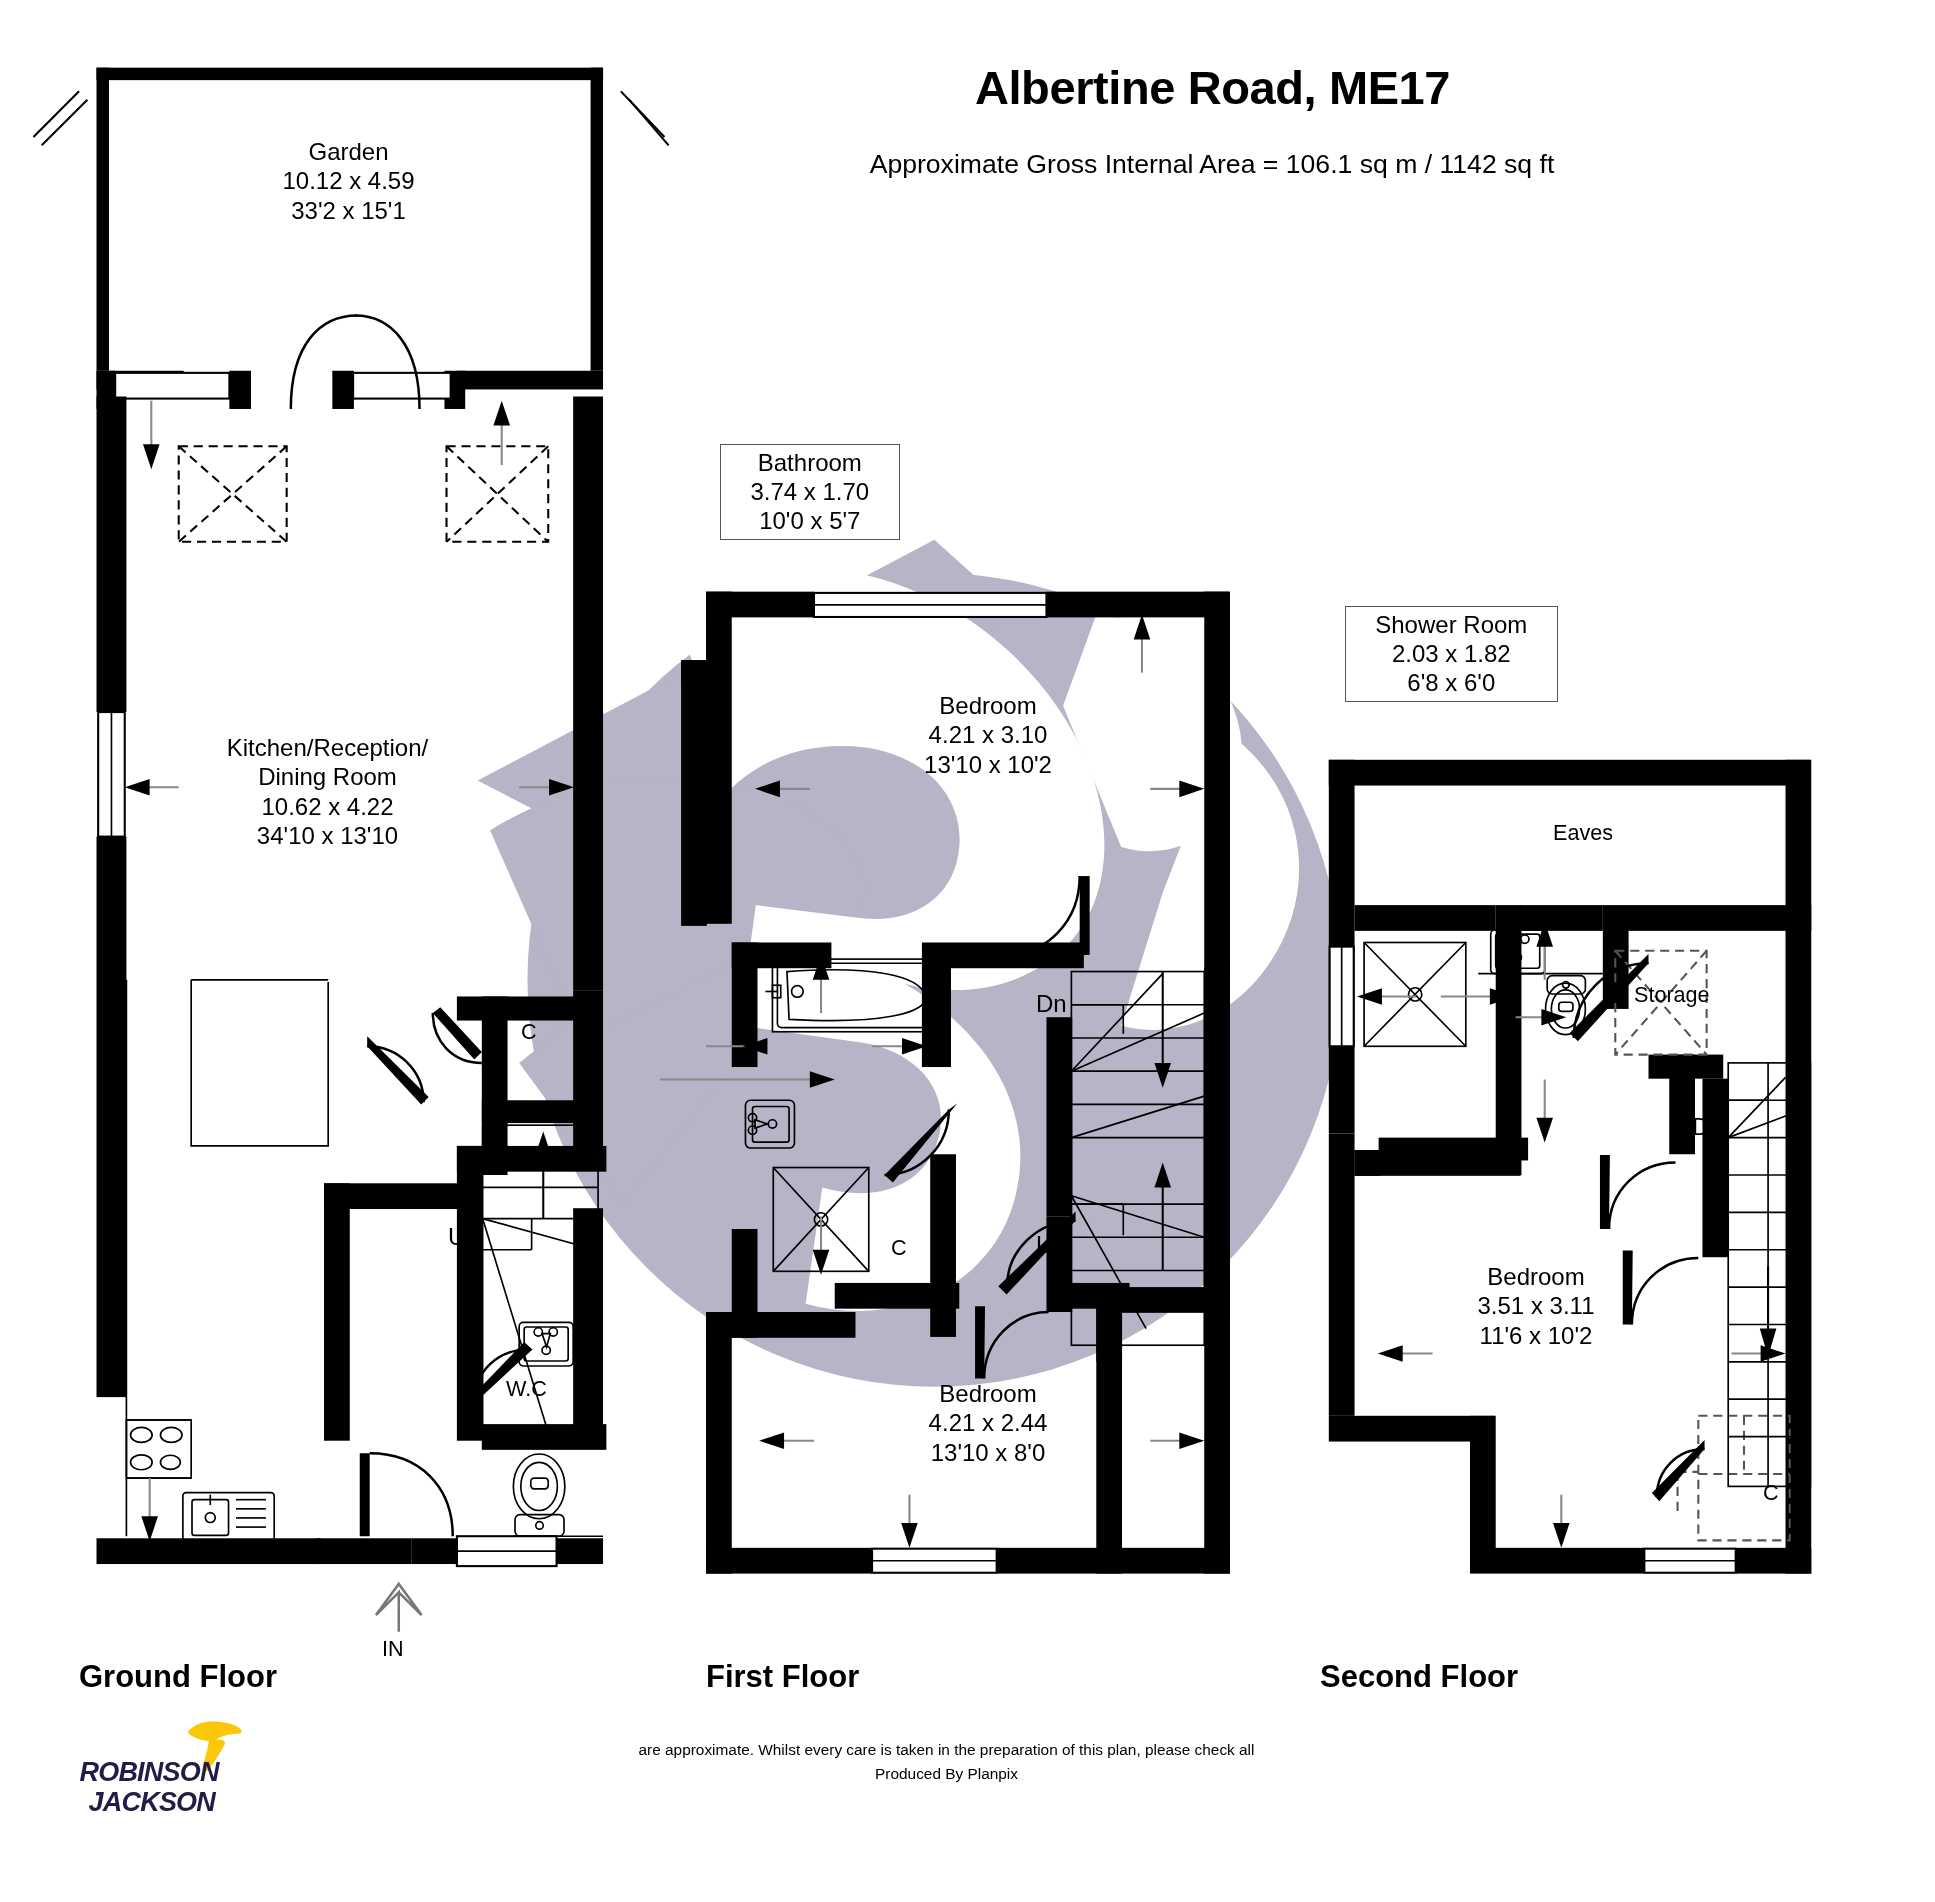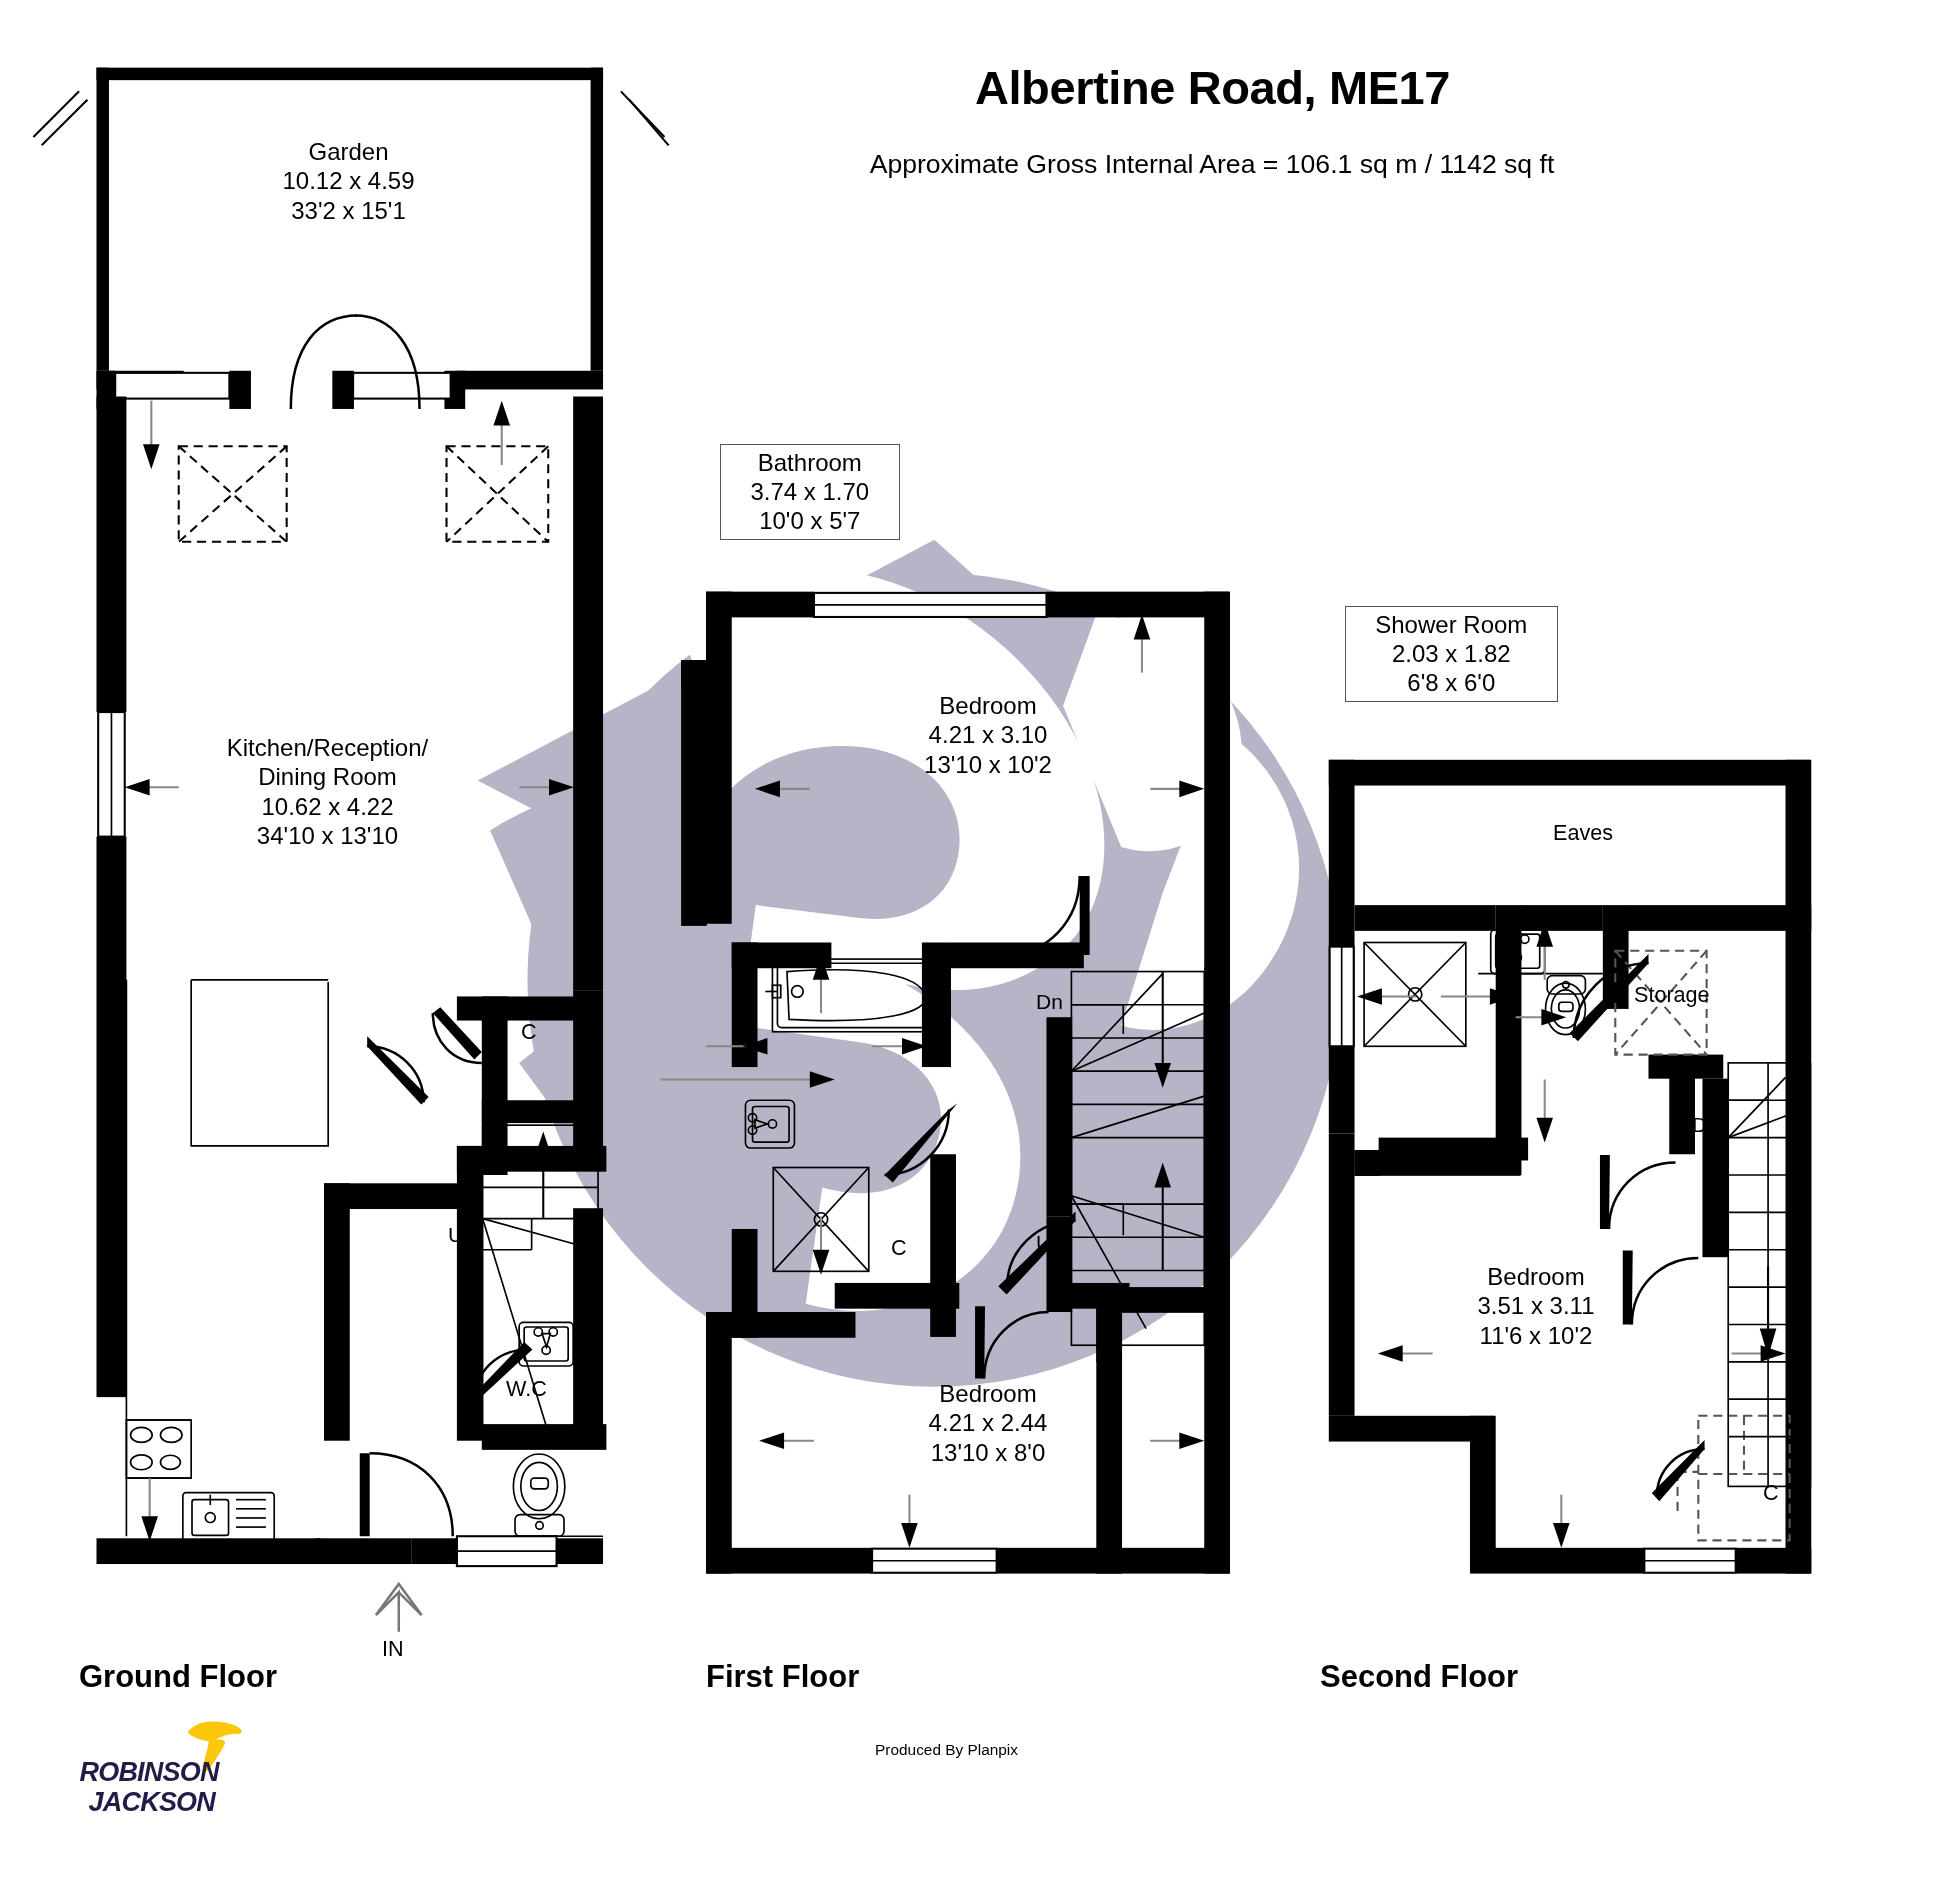--- a/index.html
+++ b/index.html
@@ -11,21 +11,21 @@
   
   .title{font-size:47px;font-weight:bold;letter-spacing:-0.4px;}
   .subtitle{font-size:26.6px;}
   .roomlabel{font-size:24px;line-height:1.22;text-align:center;white-space:nowrap;}
   .roomlabel .nm{display:block;}
   .roomlabel .d1{display:block;}
   .roomlabel .d2{display:block;}
   .boxedlabel{border:0.8px solid #555;background:transparent;padding:2.5px 5.8px 4.2px 5.8px;}
   .floorname{font-size:31px;font-weight:bold;}
   .smalllab{font-size:21.6px;}
-  .tinylab{font-size:21px;}
+  .tinylab{font-size:24px;}
   .disclaimer{font-size:15.4px;line-height:1.55;text-align:center;}
   .logotext{font-family:"Liberation Sans",sans-serif;font-weight:bold;font-style:italic;letter-spacing:-0.8px;line-height:0.92;}
   .logo-r{font-size:27px;color:#221c46;}
   .logo-j{font-size:27px;color:#221c46;}
 </style>
 </head>
 <body>
 
 <svg id="plan-svg" viewBox="0 0 4662 4581" xmlns="http://www.w3.org/2000/svg">
   <defs>
@@ -537,20 +537,21 @@
 <div class="abs smalllab" style="left:1553px;top:820px;">Eaves</div>
 <div class="abs smalllab" style="left:1634px;top:982px;">Storage</div>
 <div class="abs tinylab" style="left:1692px;top:1113px;">Dn</div>
 <div class="abs smalllab" style="left:1763px;top:1480px;">C</div>
 
 <div class="abs floorname" style="left:79px;top:1659px;">Ground Floor</div>
 <div class="abs floorname" style="left:706px;top:1659px;">First Floor</div>
 <div class="abs floorname" style="left:1320px;top:1659px;">Second Floor</div>
 
 <div class="abs disclaimer" style="left:440px;top:1738px;width:1013px;">
+  <div>are approximate. Whilst every care is taken in the preparation of this plan, please check all</div>
   <div>Produced By Planpix</div>
 </div>
 
 <div class="abs" style="left:77px;top:1734px;width:199px;height:116px;">
   <svg width="199" height="75" viewBox="0 0 480 180" style="position:absolute;left:0;top:-16.6px;">
     <path d="M300 14 C330 6 372 12 392 26 C400 32 398 40 390 40 C372 40 350 44 336 54
              C352 52 360 58 356 66 C346 86 332 106 320 124 C312 136 300 130 304 116
              C310 94 316 74 318 58 C300 56 282 50 270 40 C262 33 286 18 300 14 Z" fill="#fbc70a"></path>
   </svg>
   <div class="logotext logo-r" style="position:absolute;left:2.5px;top:26px;">ROBINSON</div>

